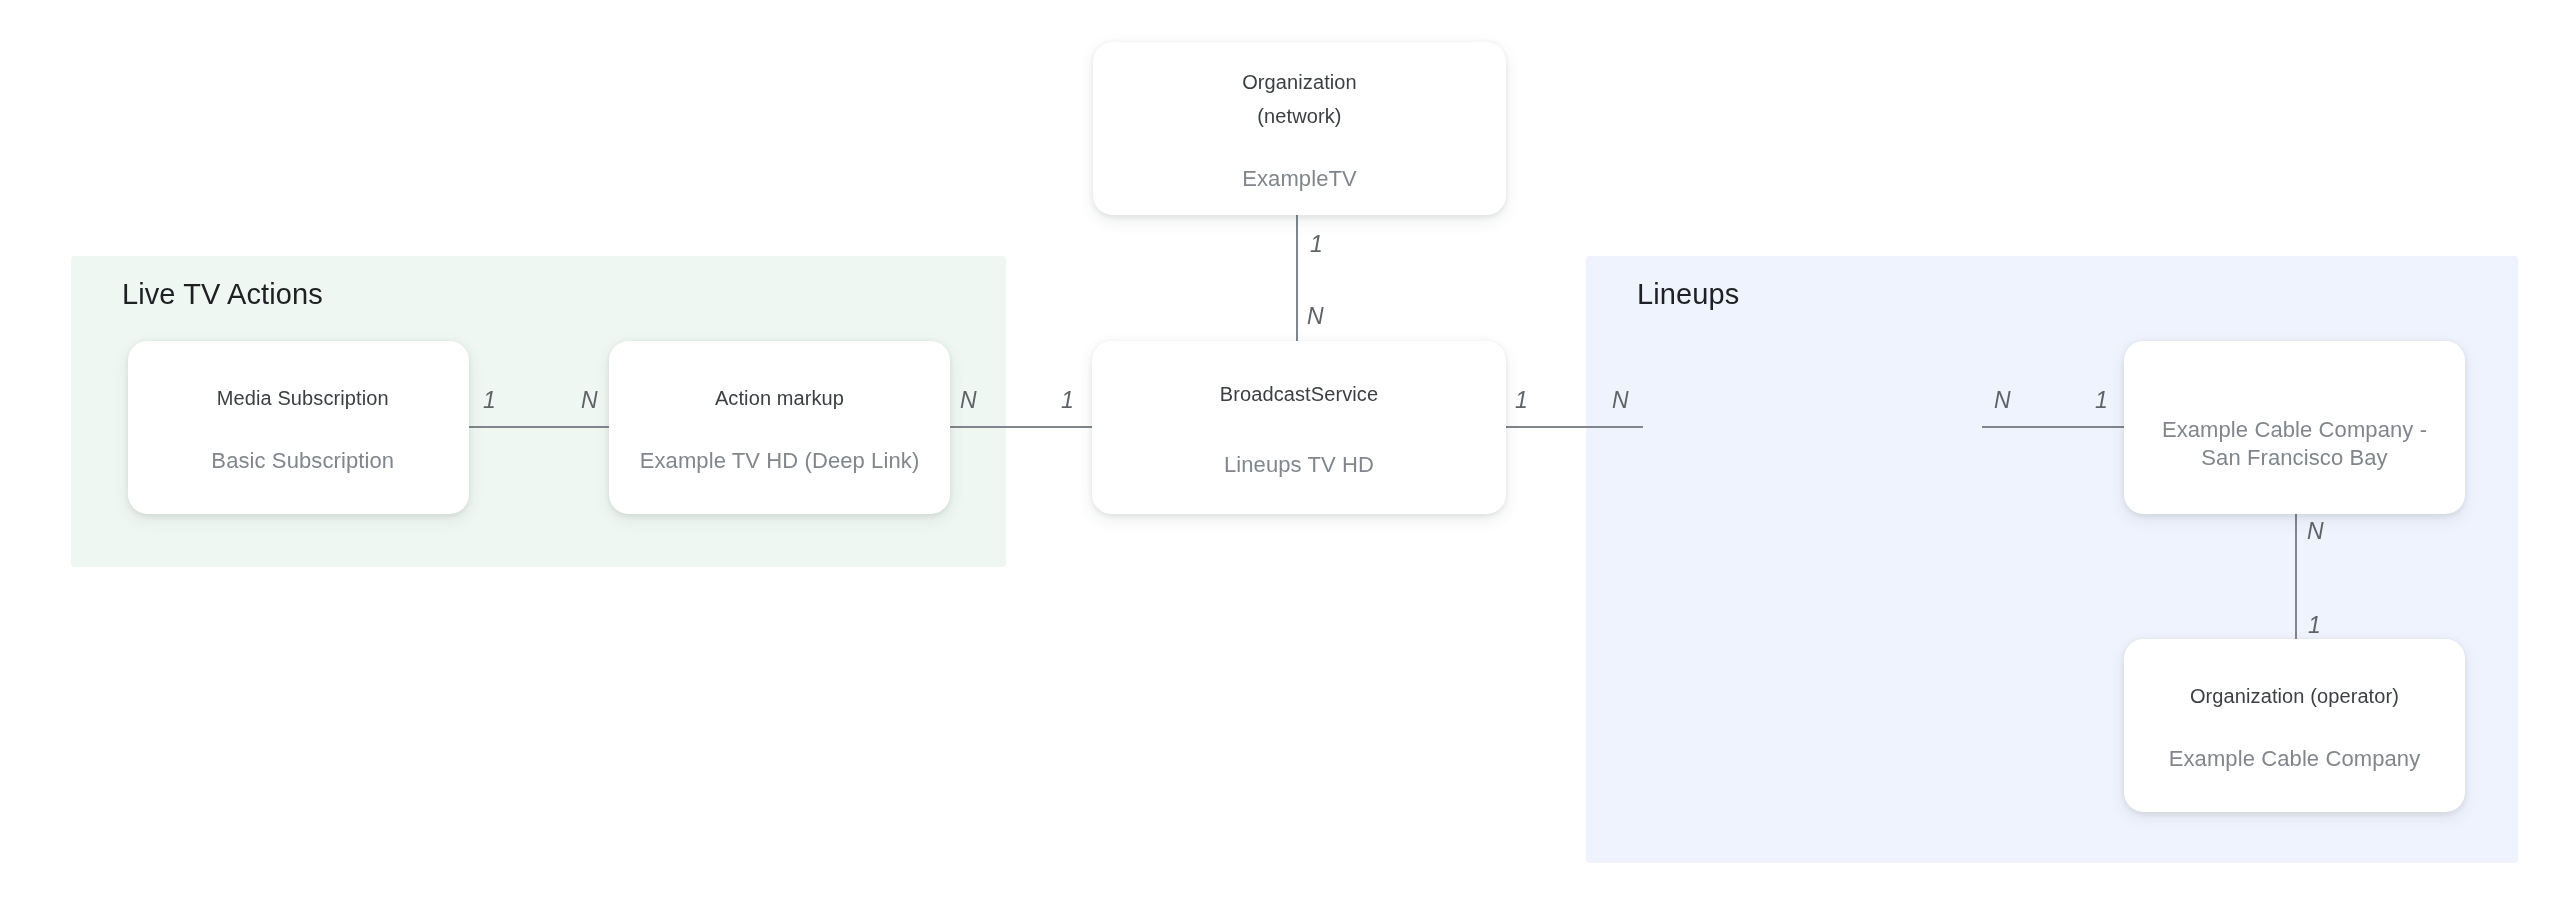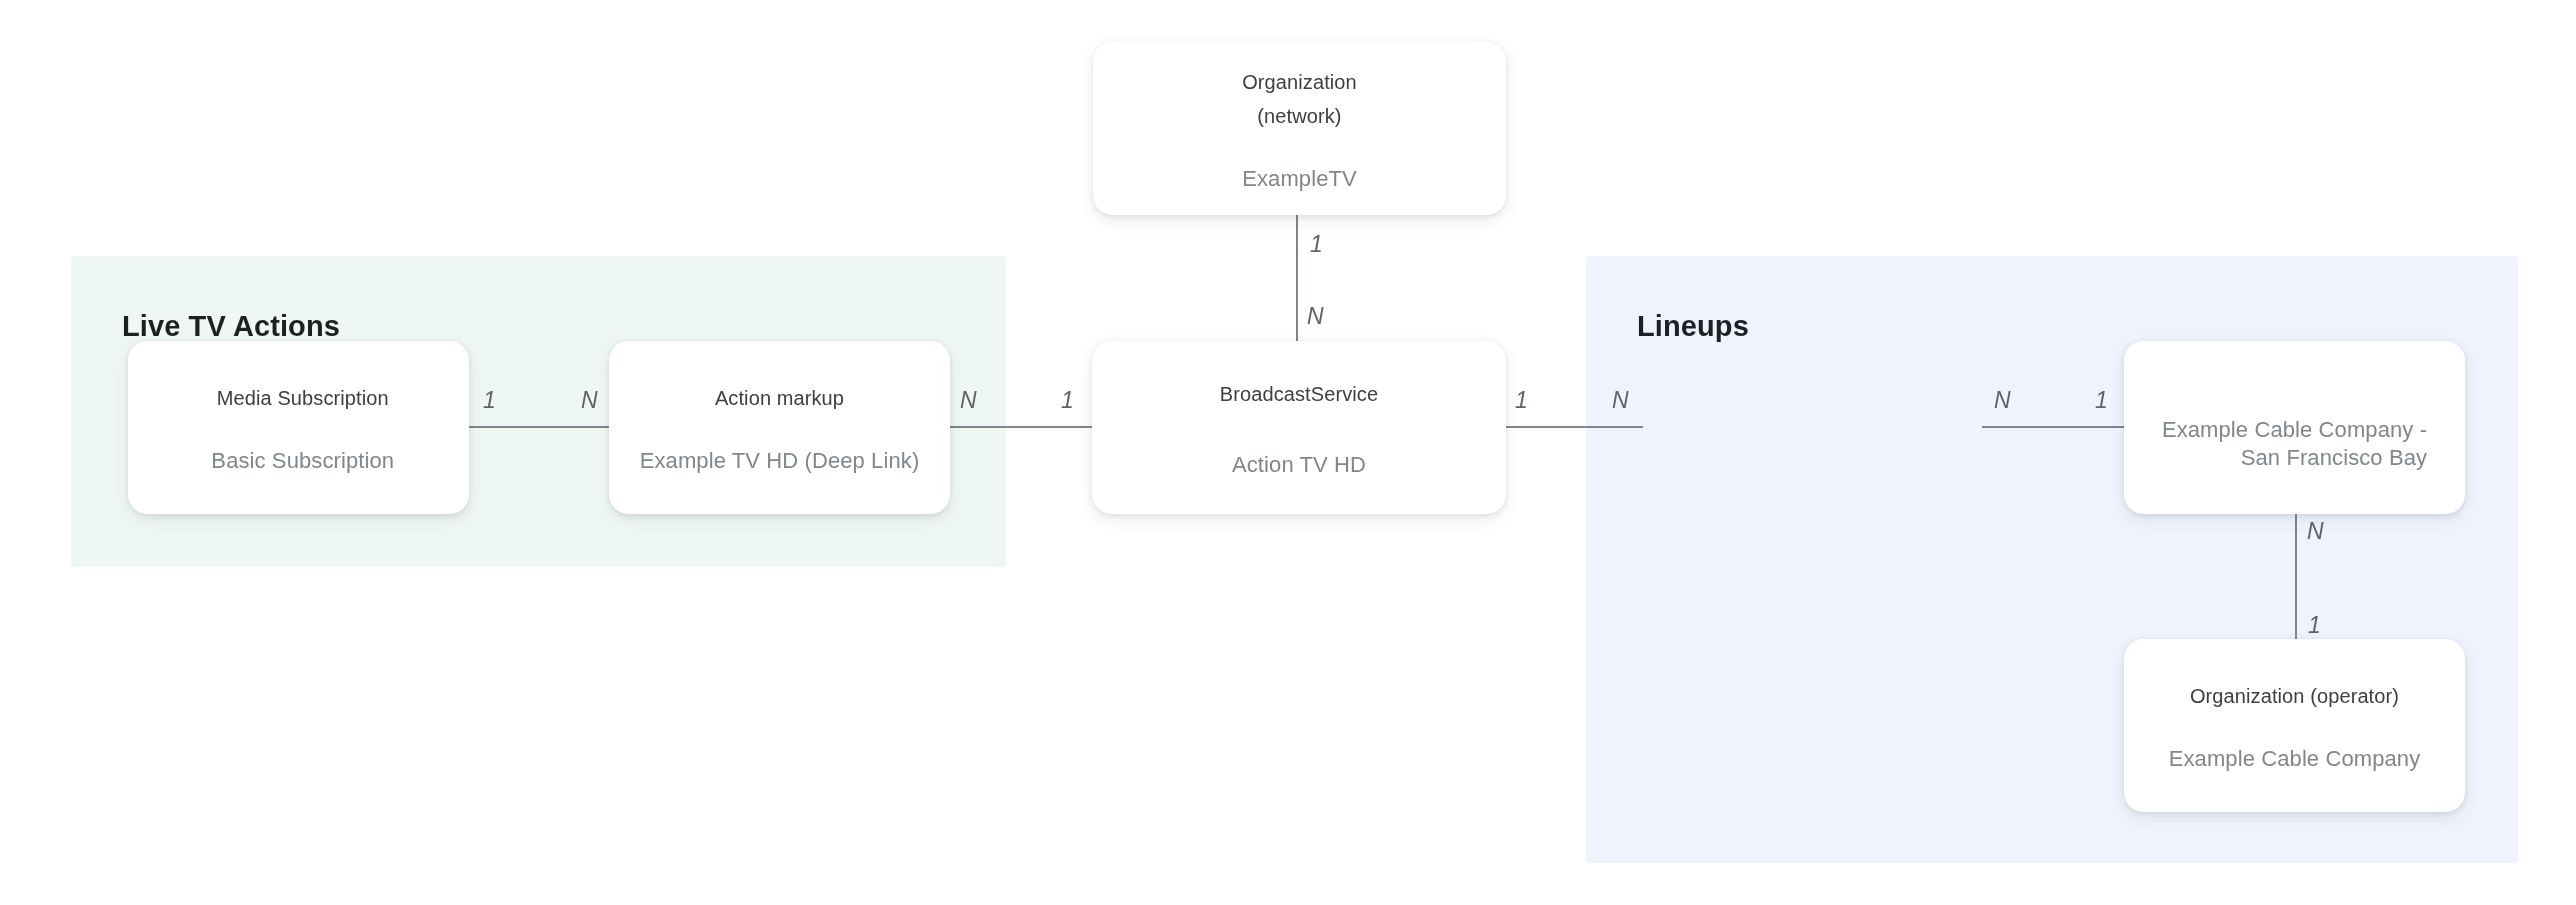--- a/index.html
+++ b/index.html
@@ -38,24 +38,23 @@
     height: 607px;
     background: #eff3fd;
   }
   .group-title {
     position: absolute;
     left: 51px;
     top: 21px;
     font-size: 29px;
     line-height: 35px;
     color: #1f2023;
-    font-weight: 700;
+    font-weight: 400;
     letter-spacing: 0.1px;
     white-space: nowrap;
-    margin-top: 32px;
   }
 
   
   .card {
     position: absolute;
     background: #ffffff;
     border-radius: 19.5px;
     box-shadow: 0 1.8px 5.3px rgba(60,64,67,0.10),
                 0 5.3px 16px rgba(60,64,67,0.09);
     display: flex;
@@ -74,21 +73,21 @@
     text-align: center;
     letter-spacing: 0.1px;
     white-space: pre-line;
   }
   .card-sub {
     margin-top: 32px;
     font-size: 22px;
     line-height: 28px;
     color: #80868b;
     font-weight: 400;
-    text-align: right;
+    text-align: center;
     letter-spacing: 0.1px;
     white-space: pre-line;
   }
 
   
   #card-organization-network { left: 1093px; top: 42px;  width: 413px; height: 173px; }
   #card-media-subscription   { left: 128px;  top: 341px; width: 341px; height: 173px; padding-left: 28px; }
   #card-action-markup        { left: 609px;  top: 341px; width: 341px; height: 173px; }
   #card-broadcast-service    { left: 1092px; top: 341px; width: 414px; height: 173px; gap: 8px; }
   #card-television-channel   { left: 1641px; top: 341px; width: 342px; height: 173px; }
@@ -196,21 +195,21 @@
     <div class="card-sub">Basic Subscription</div>
   </div>
 
   <div class="card" id="card-action-markup">
     <div class="card-title">Action markup</div>
     <div class="card-sub">Example TV HD (Deep Link)</div>
   </div>
 
   <div class="card" id="card-broadcast-service">
     <div class="card-title">BroadcastService</div>
-    <div class="card-sub">Action TV HD</div>
+    <div class="card-sub">Lineups TV HD</div>
   </div>
 
 
   <div class="card" id="card-cable-or-satellite">
     <div class="card-sub">Example Cable Company -
 San Francisco Bay</div>
   </div>
 
   <div class="card" id="card-organization-operator">
     <div class="card-title">Organization (operator)</div>

